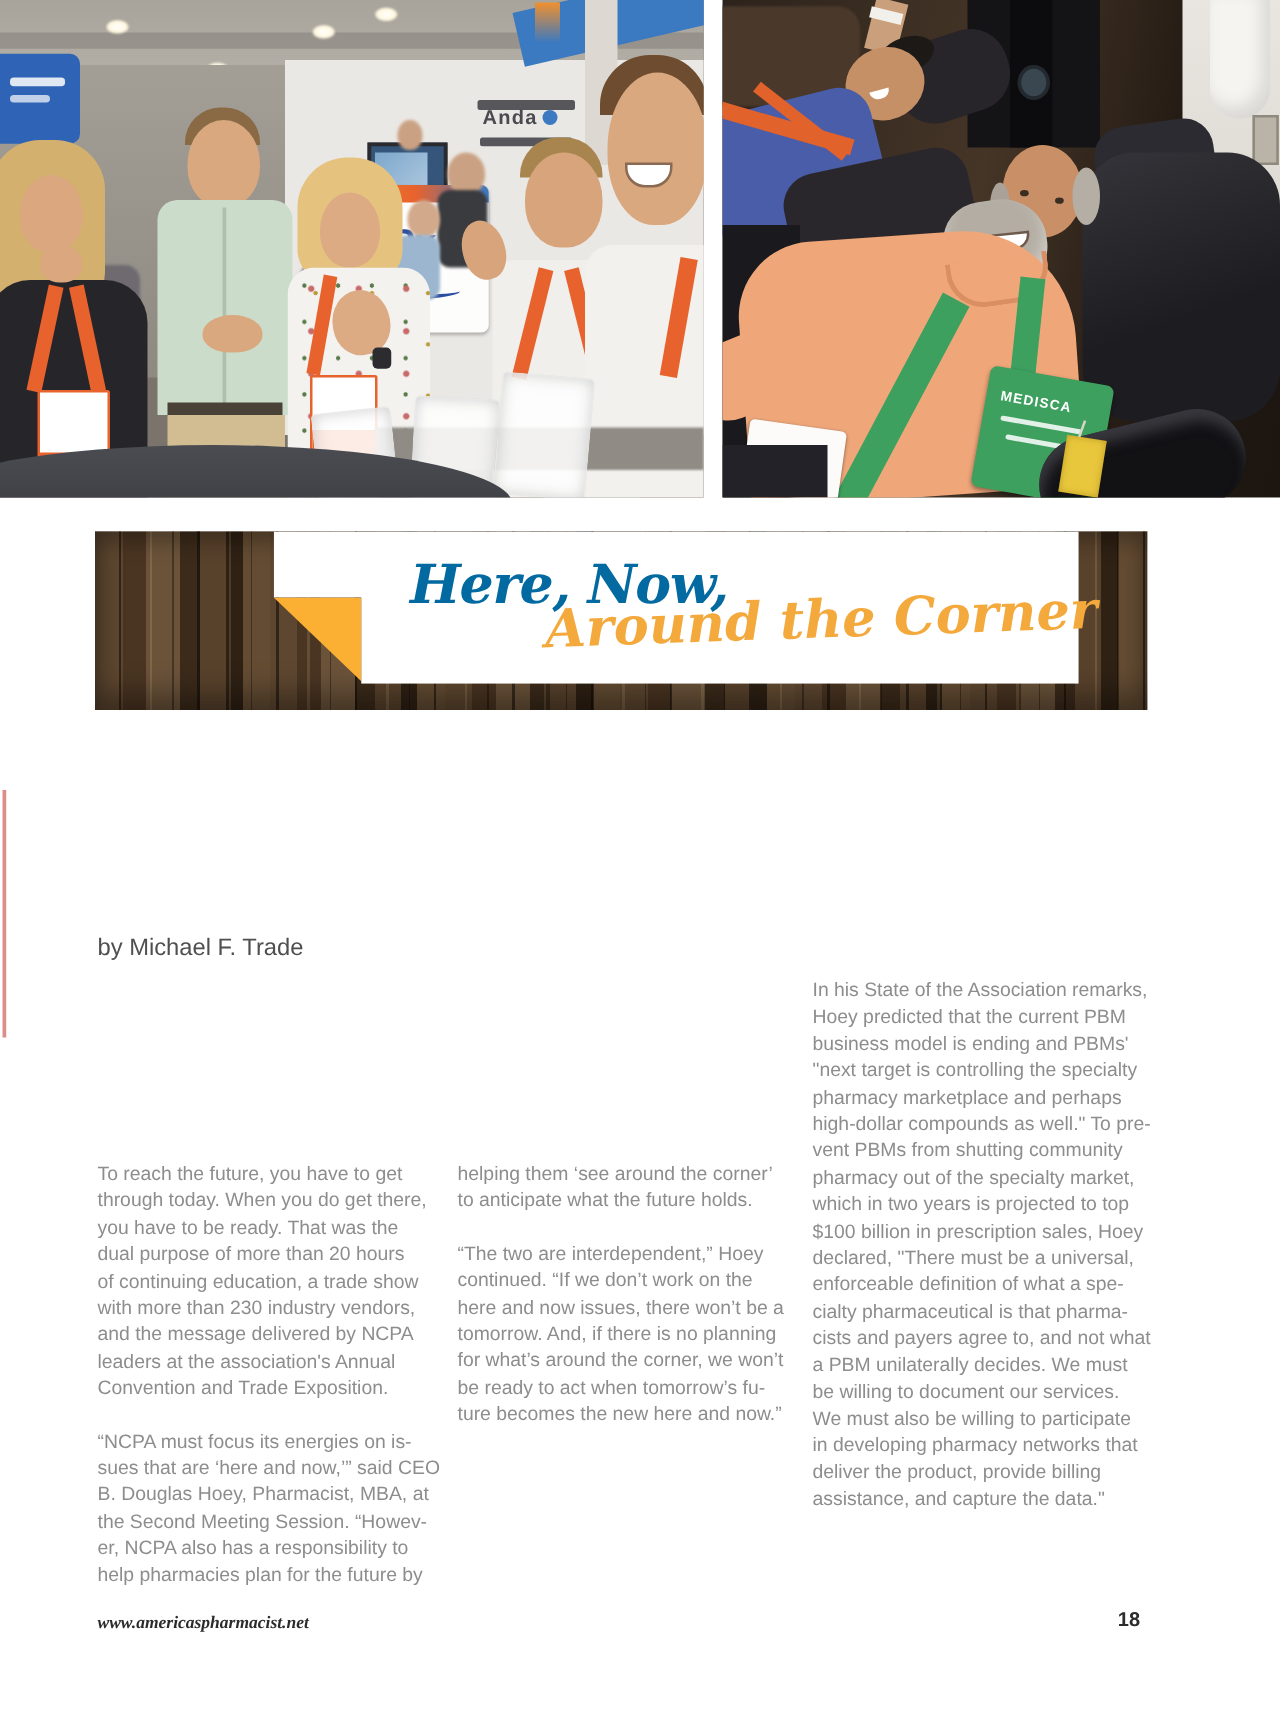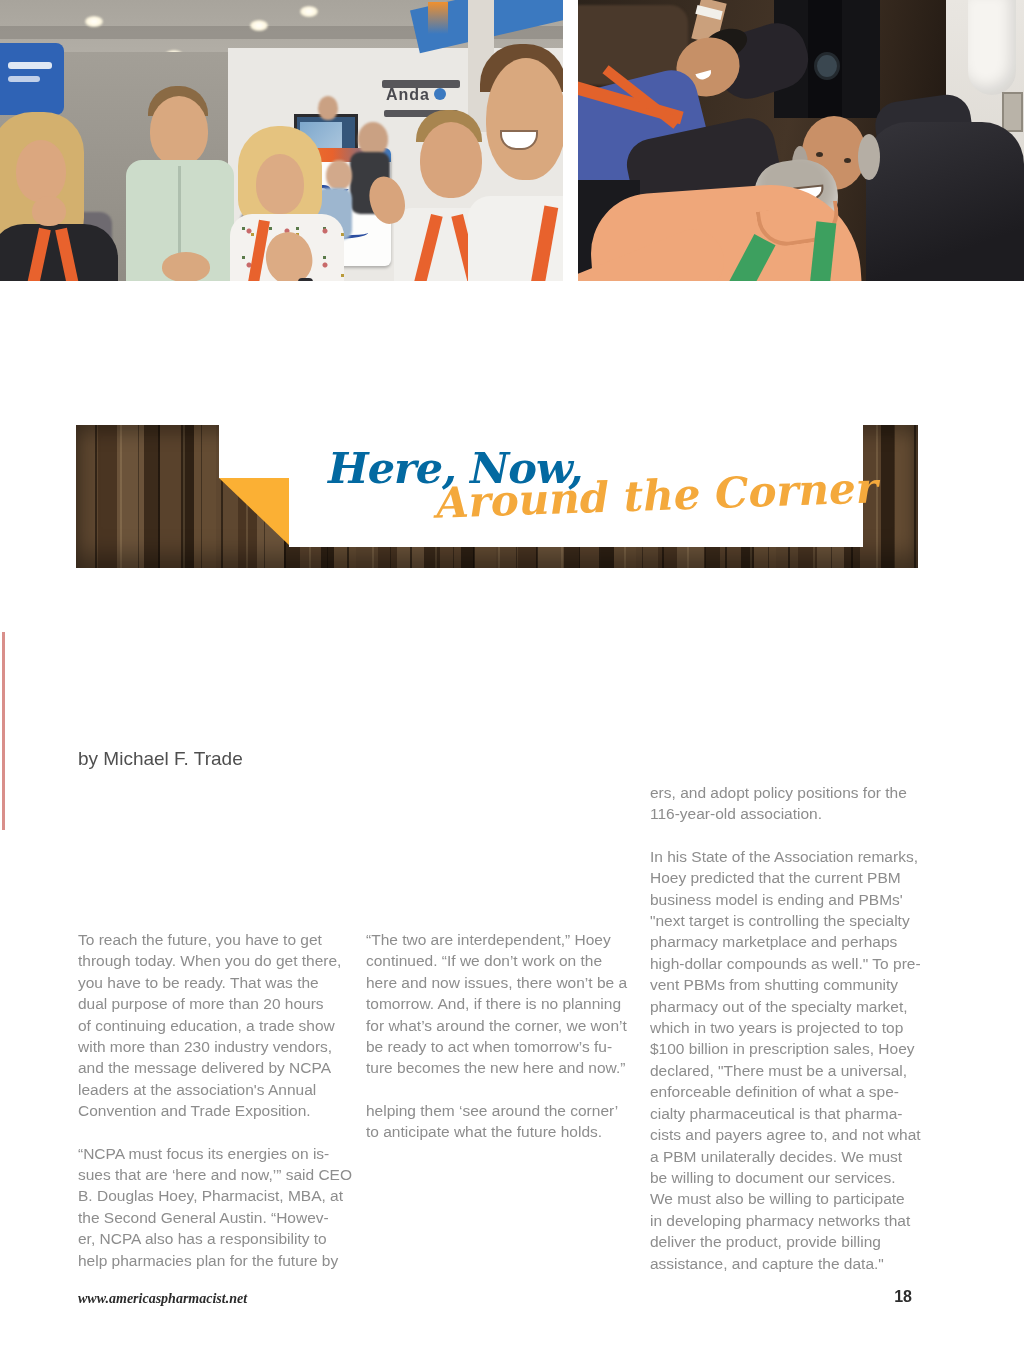--- a/index.html
+++ b/index.html
@@ -1,21 +1,21 @@
 <!DOCTYPE html>
 <html><head>
 <meta charset="utf-8">
 <style>
   html,body{margin:0;padding:0;background:#ffffff;}
   .page{position:relative;width:1024px;height:1370px;background:#fff;overflow:hidden;
         font-family:"Liberation Sans",sans-serif;}
   .abs{position:absolute;}
 
   
-  .photo{position:absolute;top:0;height:281px;overflow:hidden;background:#7a746c;}
+  .photo{position:absolute;top:0;height:398px;overflow:hidden;background:#7a746c;}
   .photo *{position:absolute;}
   #photoLeft{left:0;width:563px;}
   #photoRight{left:578px;width:446px;}
 
   
   .p1-ceiling{left:0;top:0;width:563px;height:150px;background:linear-gradient(180deg,#a8a49c,#c4c0b8);}
   .p1-beam{left:0;top:26px;width:563px;height:13px;background:#8f8b84;opacity:.75;}
   .p1-beam2{left:220px;top:64px;width:360px;height:9px;background:#98948c;opacity:.6;transform:rotate(-3deg);}
   .p1-light{width:18px;height:11px;border-radius:50%;background:radial-gradient(#ffffff,#fff8e0 55%,rgba(255,255,255,0));filter:blur(1px);}
   .p1-wallL{left:0;top:52px;width:318px;height:250px;background:linear-gradient(180deg,#a39f97,#8e8a82);filter:blur(.5px);}
@@ -276,38 +276,36 @@
 you have to be ready. That was the
 dual purpose of more than 20 hours
 of continuing education, a trade show
 with more than 230 industry vendors,
 and the message delivered by NCPA
 leaders at the association's Annual
 Convention and Trade Exposition.</p>
     <p class="body-text">“NCPA must focus its energies on is-
 sues that are ‘here and now,’” said CEO
 B. Douglas Hoey, Pharmacist, MBA, at
-the Second General Austin. “Howev-
+the Second Meeting Session. “Howev-
 er, NCPA also has a responsibility to
 help pharmacies plan for the future by</p>
   </div>
   <div id="col2" class="col">
+    <p class="body-text">helping them ‘see around the corner’
+to anticipate what the future holds.</p>
     <p class="body-text">“The two are interdependent,” Hoey
 continued. “If we don’t work on the
 here and now issues, there won’t be a
 tomorrow. And, if there is no planning
 for what’s around the corner, we won’t
 be ready to act when tomorrow’s fu-
 ture becomes the new here and now.”</p>
-    <p class="body-text">helping them ‘see around the corner’
-to anticipate what the future holds.</p>
   </div>
   <div id="col3" class="col">
-    <p class="body-text">ers, and adopt policy positions for the
-116-year-old association.</p>
     <p class="body-text">In his State of the Association remarks,
 Hoey predicted that the current PBM
 business model is ending and PBMs'
 "next target is controlling the specialty
 pharmacy marketplace and perhaps
 high-dollar compounds as well." To pre-
 vent PBMs from shutting community
 pharmacy out of the specialty market,
 which in two years is projected to top
 $100 billion in prescription sales, Hoey

